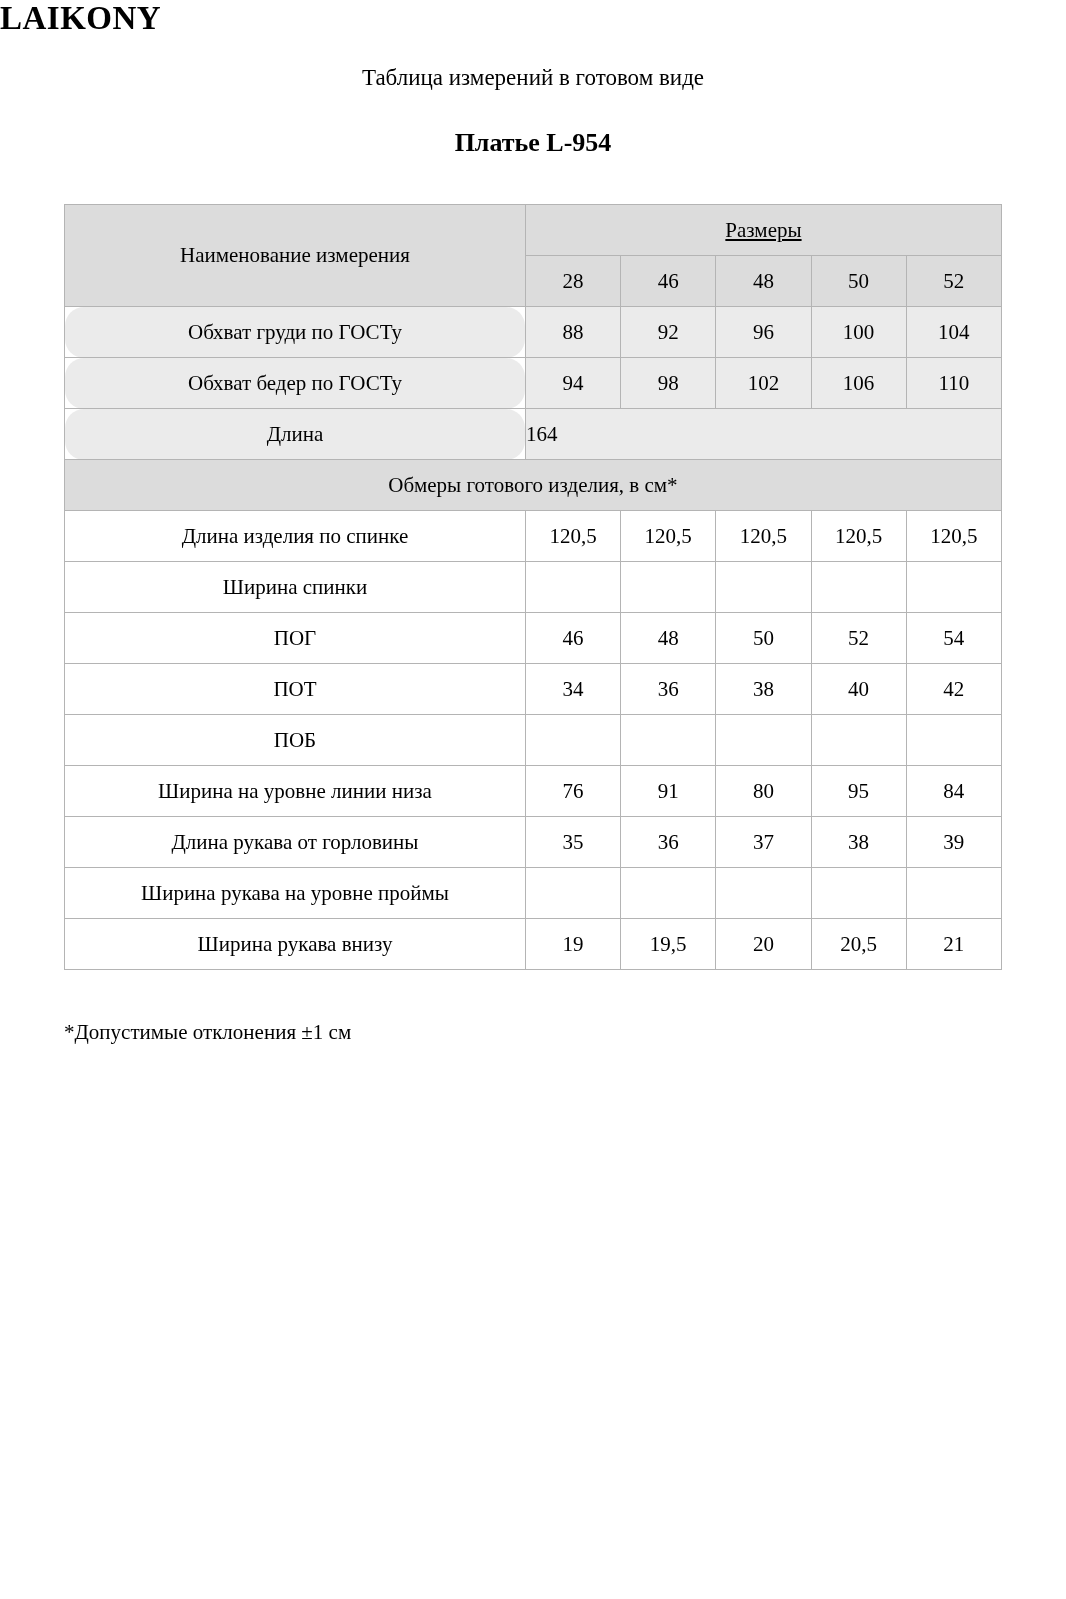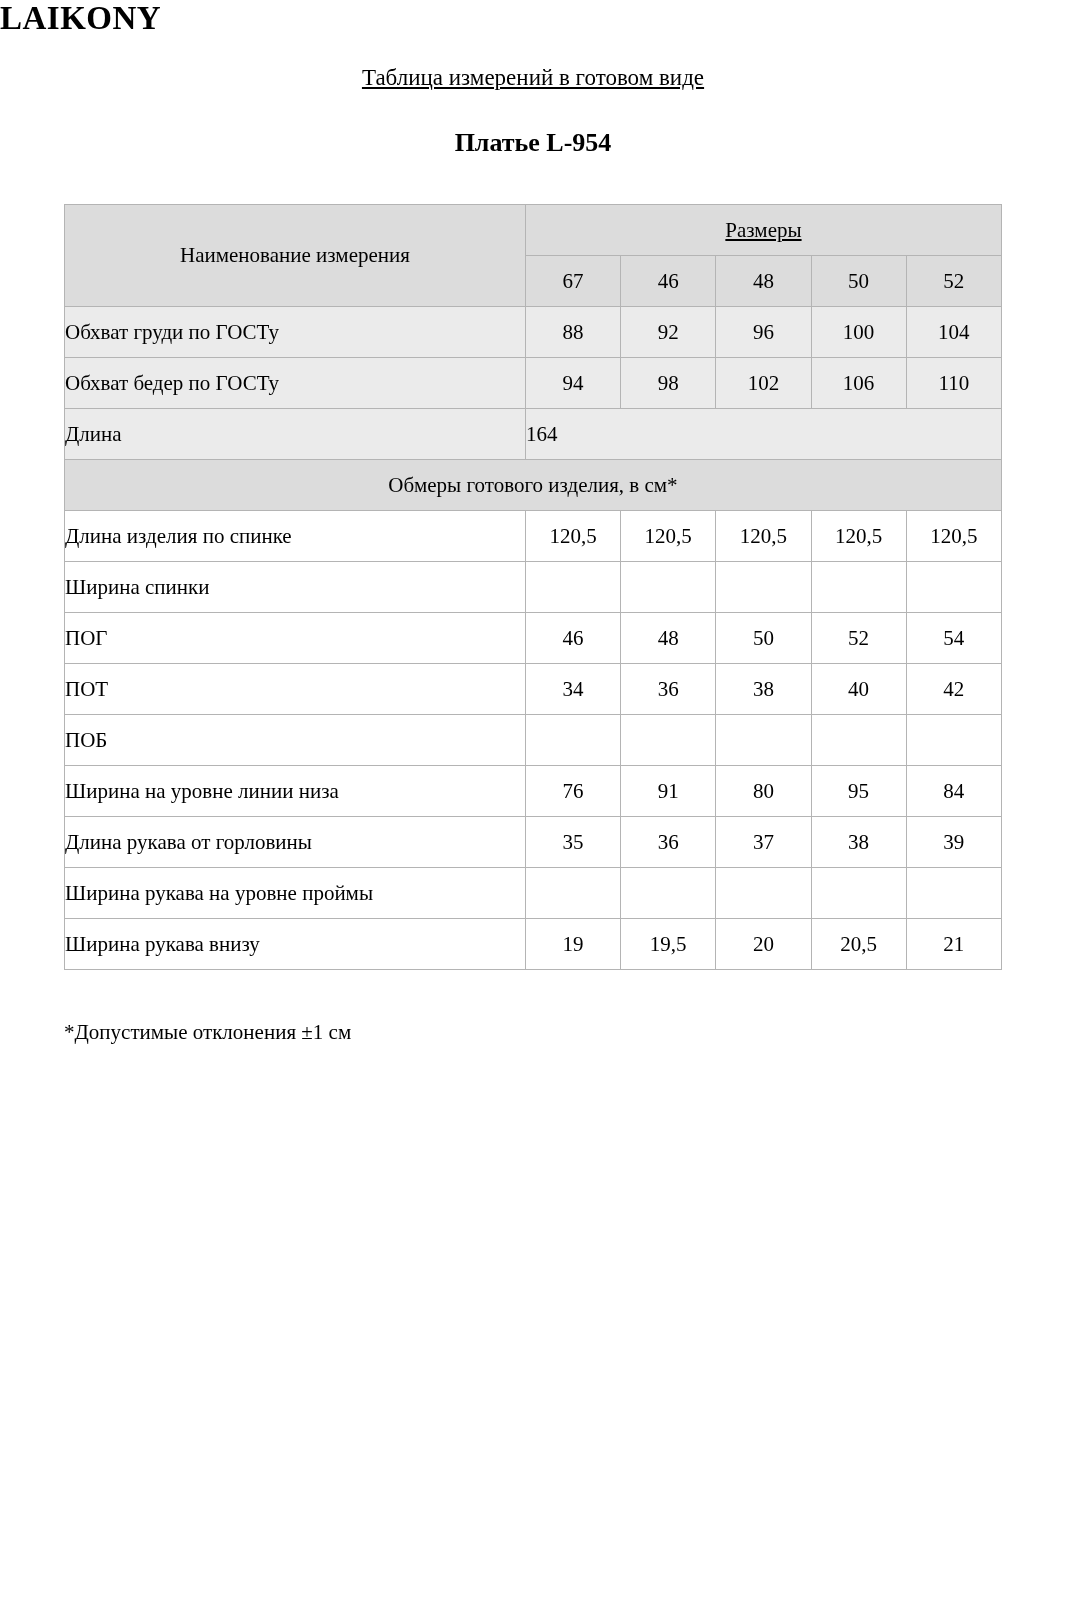--- a/index.html
+++ b/index.html
@@ -24,21 +24,20 @@
   }
   .brand {
     font-size: 33px;
     font-weight: bold;
     letter-spacing: 0.5px;
   }
   .subtitle {
     text-align: center;
     font-size: 23px;
     margin-top: 28px;
-    text-decoration: underline;
   }
   .product {
     text-align: center;
     font-size: 26px;
     font-weight: bold;
     margin-top: 37px;
   }
   table.meas {
     border-collapse: collapse;
     margin: 46px auto 0 auto;
@@ -68,23 +67,24 @@
     text-decoration: underline;
   }
   .size-num {
     background: #dcdcdc;
     font-weight: bold;
     font-size: 25px;
     text-align: center;
     height: 52px;
   }
   td.label {
-    text-align: left;
+    text-align: center;
     padding-left: 20px;
     font-size: 22px;
+    border-radius: 19px;
   }
   td.val {
     text-align: center;
     font-size: 22px;
   }
   tr.shaded td {
     background: #ebebeb;
   }
   td.section {
     background: #dcdcdc;
@@ -122,21 +122,21 @@
       <col class="col-size">
       <col class="col-size">
       <col class="col-size">
     </colgroup>
     <tbody>
       <tr>
         <td class="name-head" rowspan="2">Наименование измерения</td>
         <td class="sizes-head" colspan="5">Размеры</td>
       </tr>
       <tr>
-        <td class="size-num">67</td>
+        <td class="size-num">28</td>
         <td class="size-num">46</td>
         <td class="size-num">48</td>
         <td class="size-num">50</td>
         <td class="size-num">52</td>
       </tr>
 
       <tr class="shaded">
         <td class="label">Обхват груди по ГОСТу</td>
         <td class="val">88</td>
         <td class="val">92</td>

